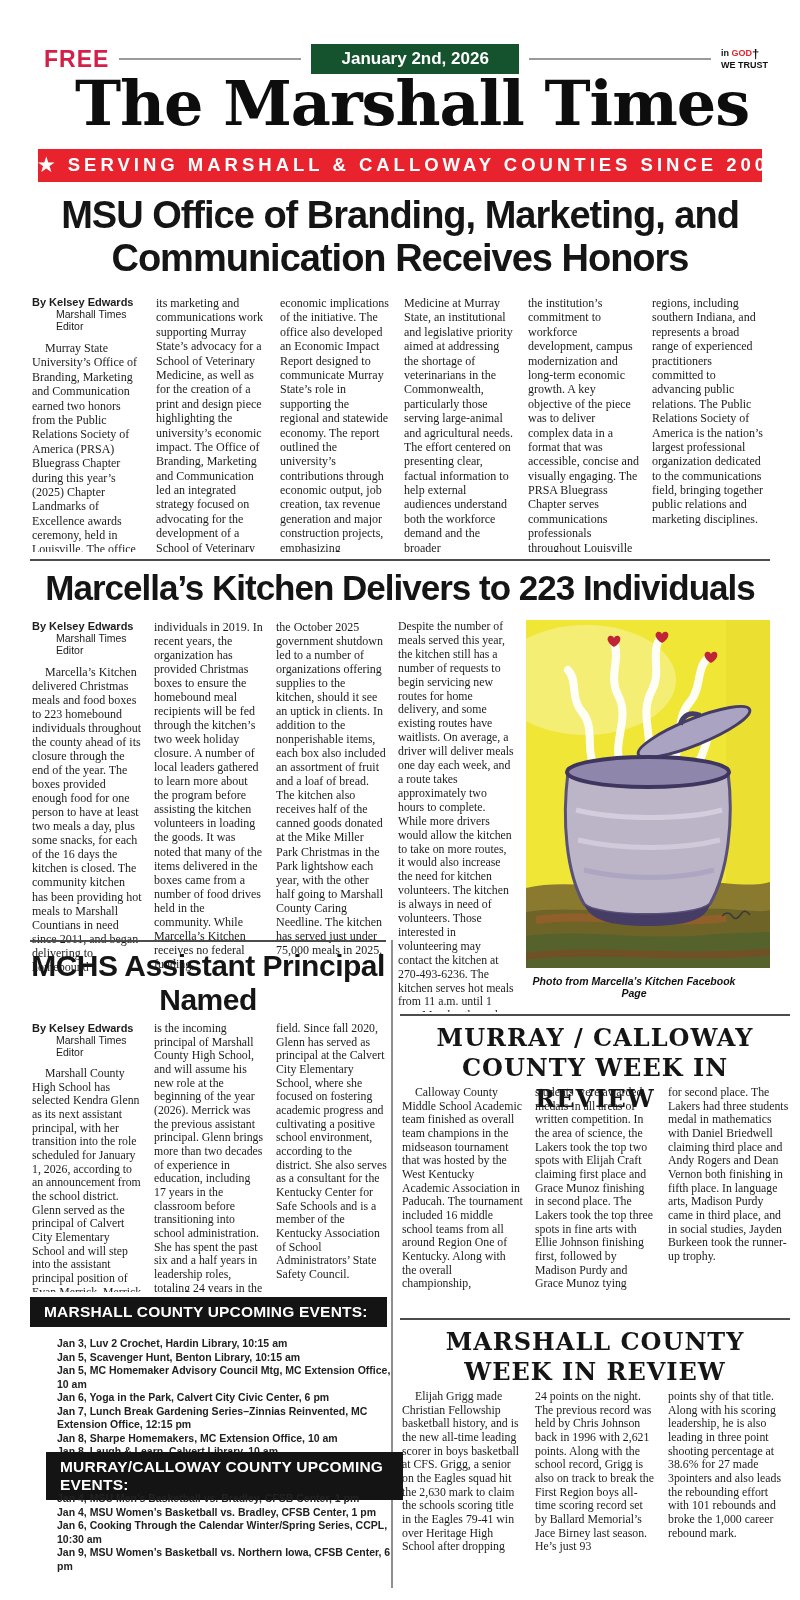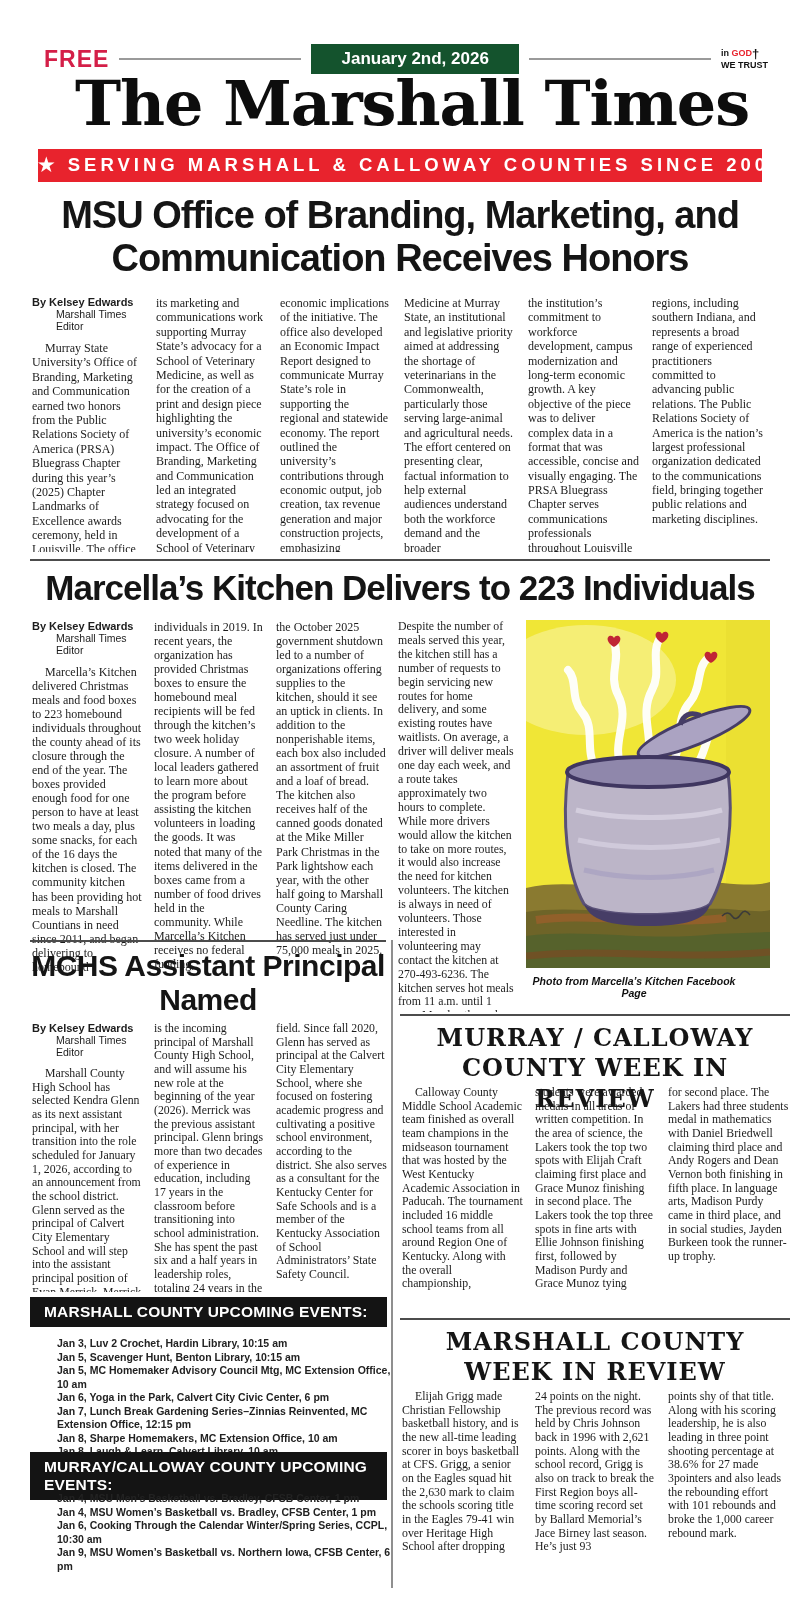--- a/index.html
+++ b/index.html
@@ -188,21 +188,21 @@
   <ul class="events-list" style="top:1337px;">
     <li>Jan 3, Luv 2 Crochet, Hardin Library, 10:15 am</li>
     <li>Jan 5, Scavenger Hunt, Benton Library, 10:15 am</li>
     <li>Jan 5, MC Homemaker Advisory Council Mtg, MC Extension Office, 10 am</li>
     <li>Jan 6, Yoga in the Park, Calvert City Civic Center, 6 pm</li>
     <li>Jan 7, Lunch Break Gardening Series–Zinnias Reinvented, MC Extension Office, 12:15 pm</li>
     <li>Jan 8, Sharpe Homemakers, MC Extension Office, 10 am</li>
     <li>Jan 8, Laugh &amp; Learn, Calvert Library, 10 am</li>
   </ul>
 
-  <div class="events-banner" style="top:1452px;">MURRAY/CALLOWAY COUNTY UPCOMING EVENTS:</div>
+  <div class="events-banner" style="top:1452px;margin-left:16px;">MURRAY/CALLOWAY COUNTY UPCOMING EVENTS:</div>
   <ul class="events-list" style="top:1492px;">
     <li>Jan 4, MSU Men’s Basketball vs. Bradley, CFSB Center, 1 pm</li>
     <li>Jan 4, MSU Women’s Basketball vs. Bradley, CFSB Center, 1 pm</li>
     <li>Jan 6, Cooking Through the Calendar Winter/Spring Series, CCPL, 10:30 am</li>
     <li>Jan 9, MSU Women’s Basketball vs. Northern Iowa, CFSB Center, 6 pm</li>
   </ul>
 
   <div class="rule" style="top:1318px; left:400px; width:390px;"></div>
   <div class="mar-headline review-title">
     <div class="narrow">MARSHALL COUNTY WEEK IN REVIEW</div>

